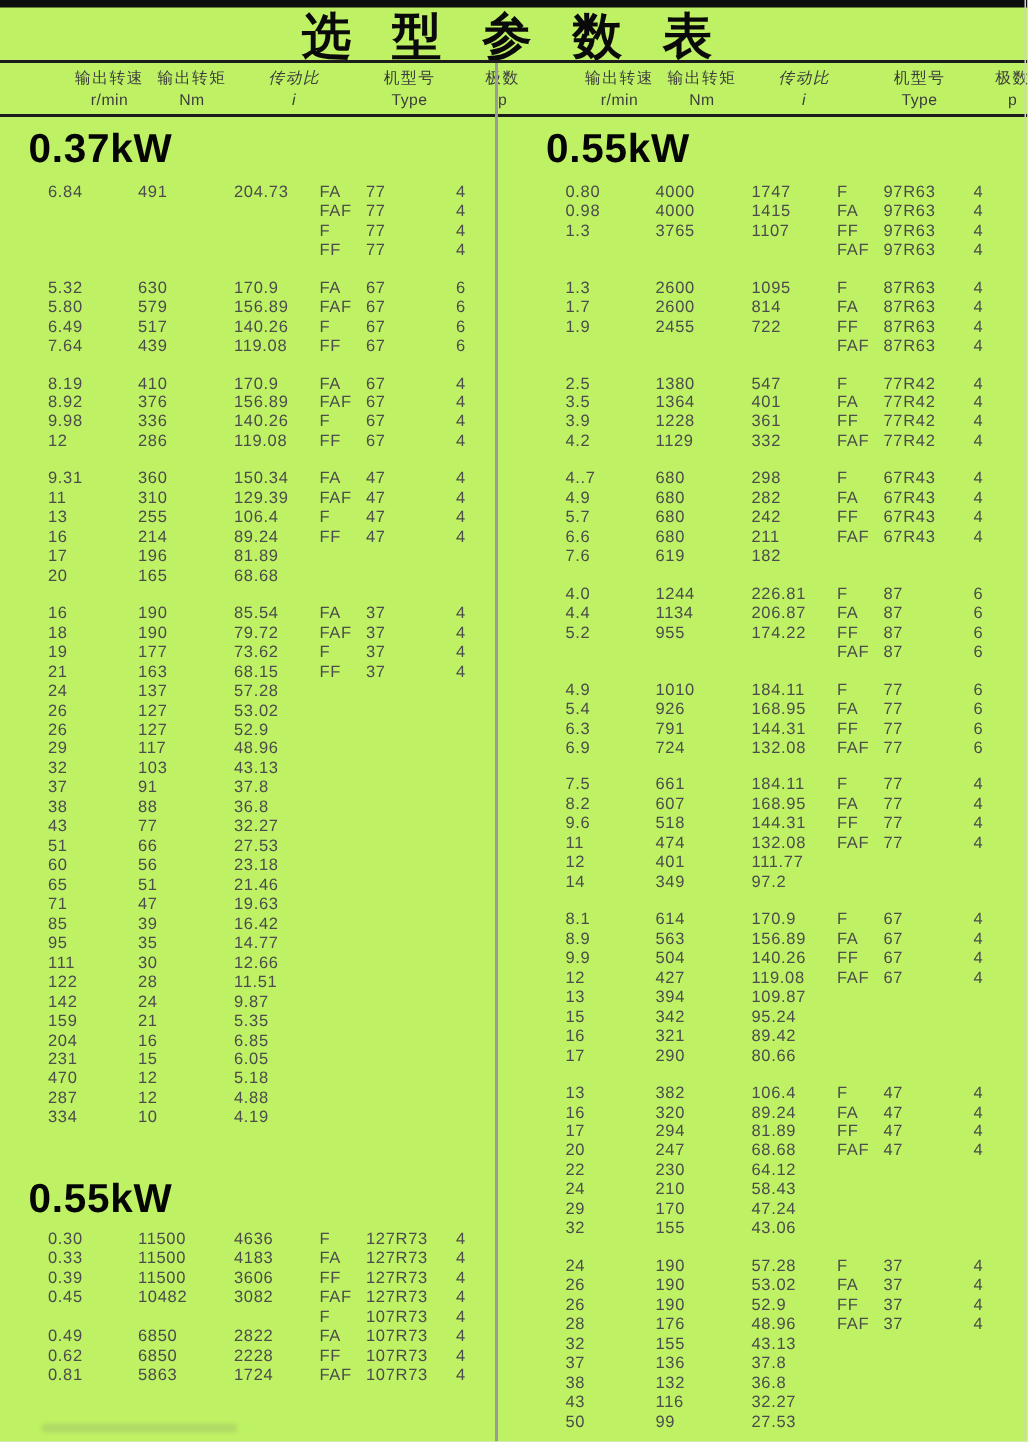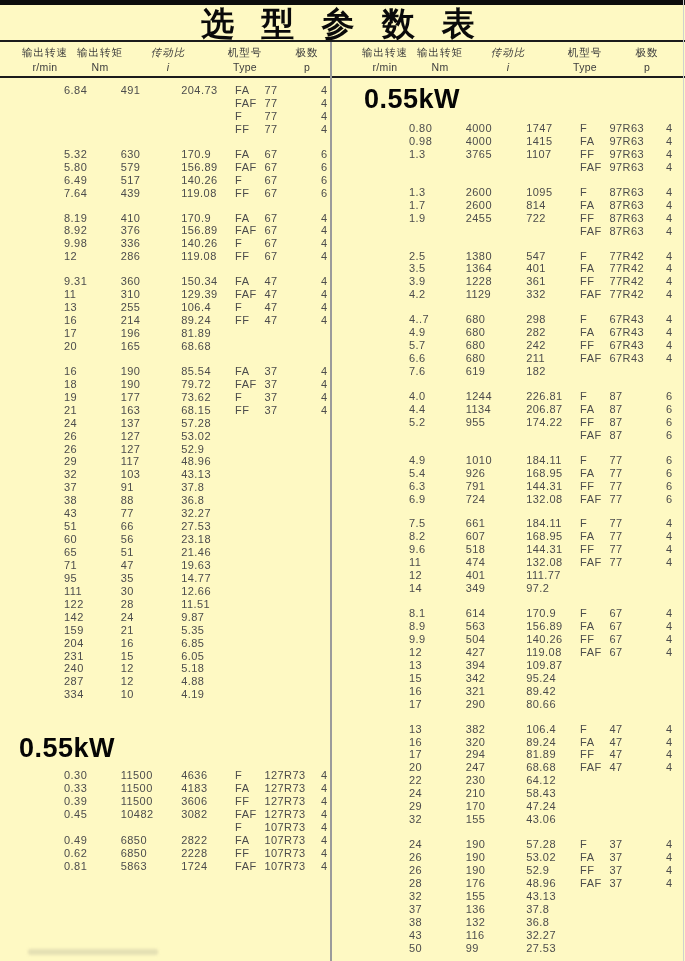--- a/index.html
+++ b/index.html
@@ -1,54 +1,54 @@
 <!DOCTYPE html>
 <html><head>
 <meta charset="utf-8">
 <style>
   html,body { margin:0; padding:0; background:#e8e8e8; }
   .page {
     position:relative; width:685px; height:961px; margin:0 auto;
-    background:#fef9c3; overflow:hidden;
+    background:#bef264; overflow:hidden;
     font-family:"Liberation Sans","DejaVu Sans",sans-serif;
   }
   .topbar { position:absolute; top:0; left:0; width:685px; height:5px; background:#0d0d0d; }
   .title {
     position:absolute; top:2px; left:0; width:685px; margin:0;
     text-align:center; font-size:33px; font-weight:bold; letter-spacing:9px;
     color:#0a0a0a; white-space:pre;
   }
   .rule { position:absolute; left:0; width:685px; background:#1c1c1c; }
   .rule-title  { top:40px; height:2px; }
   .rule-header { top:76px; height:2px; }
   .vdivider { position:absolute; left:330px; top:42px; height:919px; width:2px; background:#9b9b9b; }
   .redge    { position:absolute; left:683px; top:0;  height:961px; width:1px; background:#cfcfcf; }
 
-  .hdr { position:absolute; top:45px; width:345px; height:31px; }
+  .hdr { position:absolute; top:45px; width:345px; height:31px;margin-left:28px; }
   .hdr-left  { left:0; }
   .hdr-right { left:340px; }
   .hcell { position:absolute; text-align:center; color:#3d3d3d; font-size:10.5px; line-height:15px; letter-spacing:1px; }
   .hcell .unit { display:block; letter-spacing:0.3px; }
   .hc1 { left:8px;   width:74px; }
   .hc2 { left:63px;  width:74px; }
   .hc3 { left:131px; width:74px;font-style:italic; }
   .hc4 { left:208px; width:74px; }
   .hc5 { left:275px; width:64px; }
 
   .half { position:absolute; top:84px; width:340px; }
   .half-left  { left:0; }
   .half-right { left:345px; }
 
   .kw {
     font-size:27px; line-height:30px; font-weight:bold; color:#050505;
     margin:0 0 8px 19px; letter-spacing:0.5px;
   }
   .kw.later { margin-top:32px; margin-bottom:6px; }
 
-  .block { margin-bottom:12px;margin-left:32px; }
+  .block { margin-bottom:12px; }
   .tr {
     display:flex; padding-left:32px; height:12.95px; line-height:12.9px;
     font-size:11px; color:#4c4c4c; letter-spacing:0.45px; white-space:pre;
   }
   .c1 { width:60px; } .c2 { width:64px; } .c3 { width:57px; }
   .c4p{ width:31px; } .c4s{ width:60px; } .c5 { width:20px; }
 
   .smudge {
     position:absolute; left:28px; top:949px; width:130px; height:6px;
     background:rgba(110,110,110,0.18); filter:blur(1.5px); border-radius:2px;
@@ -75,20 +75,21 @@
     <div class="hcell hc3"><span>传动比</span><span class="unit">i</span></div>
     <div class="hcell hc4"><span>机型号</span><span class="unit">Type</span></div>
     <div class="hcell hc5"><span>极数</span><span class="unit">p</span></div>
   </div>
 
   <div class="rule rule-header"></div>
   <div class="vdivider"></div>
   <div class="redge"></div>
 
   <div class="half half-left" id="left-body">
+      <div class="kw">0.37kW</div>
       <div class="block">
         <div class="tr"><span class="c1">6.84</span><span class="c2">491</span><span class="c3">204.73</span><span class="c4p">FA</span><span class="c4s">77</span><span class="c5">4</span></div>
         <div class="tr"><span class="c1"></span><span class="c2"></span><span class="c3"></span><span class="c4p">FAF</span><span class="c4s">77</span><span class="c5">4</span></div>
         <div class="tr"><span class="c1"></span><span class="c2"></span><span class="c3"></span><span class="c4p">F</span><span class="c4s">77</span><span class="c5">4</span></div>
         <div class="tr"><span class="c1"></span><span class="c2"></span><span class="c3"></span><span class="c4p">FF</span><span class="c4s">77</span><span class="c5">4</span></div>
       </div>
       <div class="block">
         <div class="tr"><span class="c1">5.32</span><span class="c2">630</span><span class="c3">170.9</span><span class="c4p">FA</span><span class="c4s">67</span><span class="c5">6</span></div>
         <div class="tr"><span class="c1">5.80</span><span class="c2">579</span><span class="c3">156.89</span><span class="c4p">FAF</span><span class="c4s">67</span><span class="c5">6</span></div>
         <div class="tr"><span class="c1">6.49</span><span class="c2">517</span><span class="c3">140.26</span><span class="c4p">F</span><span class="c4s">67</span><span class="c5">6</span></div>
@@ -118,28 +119,29 @@
         <div class="tr"><span class="c1">26</span><span class="c2">127</span><span class="c3">52.9</span><span class="c4p"></span><span class="c4s"></span><span class="c5"></span></div>
         <div class="tr"><span class="c1">29</span><span class="c2">117</span><span class="c3">48.96</span><span class="c4p"></span><span class="c4s"></span><span class="c5"></span></div>
         <div class="tr"><span class="c1">32</span><span class="c2">103</span><span class="c3">43.13</span><span class="c4p"></span><span class="c4s"></span><span class="c5"></span></div>
         <div class="tr"><span class="c1">37</span><span class="c2">91</span><span class="c3">37.8</span><span class="c4p"></span><span class="c4s"></span><span class="c5"></span></div>
         <div class="tr"><span class="c1">38</span><span class="c2">88</span><span class="c3">36.8</span><span class="c4p"></span><span class="c4s"></span><span class="c5"></span></div>
         <div class="tr"><span class="c1">43</span><span class="c2">77</span><span class="c3">32.27</span><span class="c4p"></span><span class="c4s"></span><span class="c5"></span></div>
         <div class="tr"><span class="c1">51</span><span class="c2">66</span><span class="c3">27.53</span><span class="c4p"></span><span class="c4s"></span><span class="c5"></span></div>
         <div class="tr"><span class="c1">60</span><span class="c2">56</span><span class="c3">23.18</span><span class="c4p"></span><span class="c4s"></span><span class="c5"></span></div>
         <div class="tr"><span class="c1">65</span><span class="c2">51</span><span class="c3">21.46</span><span class="c4p"></span><span class="c4s"></span><span class="c5"></span></div>
         <div class="tr"><span class="c1">71</span><span class="c2">47</span><span class="c3">19.63</span><span class="c4p"></span><span class="c4s"></span><span class="c5"></span></div>
+        <div class="tr"><span class="c1">85</span><span class="c2">39</span><span class="c3">16.42</span><span class="c4p"></span><span class="c4s"></span><span class="c5"></span></div>
         <div class="tr"><span class="c1">95</span><span class="c2">35</span><span class="c3">14.77</span><span class="c4p"></span><span class="c4s"></span><span class="c5"></span></div>
         <div class="tr"><span class="c1">111</span><span class="c2">30</span><span class="c3">12.66</span><span class="c4p"></span><span class="c4s"></span><span class="c5"></span></div>
         <div class="tr"><span class="c1">122</span><span class="c2">28</span><span class="c3">11.51</span><span class="c4p"></span><span class="c4s"></span><span class="c5"></span></div>
         <div class="tr"><span class="c1">142</span><span class="c2">24</span><span class="c3">9.87</span><span class="c4p"></span><span class="c4s"></span><span class="c5"></span></div>
         <div class="tr"><span class="c1">159</span><span class="c2">21</span><span class="c3">5.35</span><span class="c4p"></span><span class="c4s"></span><span class="c5"></span></div>
         <div class="tr"><span class="c1">204</span><span class="c2">16</span><span class="c3">6.85</span><span class="c4p"></span><span class="c4s"></span><span class="c5"></span></div>
         <div class="tr"><span class="c1">231</span><span class="c2">15</span><span class="c3">6.05</span><span class="c4p"></span><span class="c4s"></span><span class="c5"></span></div>
-        <div class="tr"><span class="c1">240</span><span class="c2">12</span><span class="c3">5.18</span><span class="c4p"></span><span class="c4s"></span><span class="c5"></span></div>
+        <div class="tr"><span class="c1">470</span><span class="c2">12</span><span class="c3">5.18</span><span class="c4p"></span><span class="c4s"></span><span class="c5"></span></div>
         <div class="tr"><span class="c1">287</span><span class="c2">12</span><span class="c3">4.88</span><span class="c4p"></span><span class="c4s"></span><span class="c5"></span></div>
         <div class="tr"><span class="c1">334</span><span class="c2">10</span><span class="c3">4.19</span><span class="c4p"></span><span class="c4s"></span><span class="c5"></span></div>
       </div>
       <div class="kw later">0.55kW</div>
       <div class="block">
         <div class="tr"><span class="c1">0.30</span><span class="c2">11500</span><span class="c3">4636</span><span class="c4p">F</span><span class="c4s">127R73</span><span class="c5">4</span></div>
         <div class="tr"><span class="c1">0.33</span><span class="c2">11500</span><span class="c3">4183</span><span class="c4p">FA</span><span class="c4s">127R73</span><span class="c5">4</span></div>
         <div class="tr"><span class="c1">0.39</span><span class="c2">11500</span><span class="c3">3606</span><span class="c4p">FF</span><span class="c4s">127R73</span><span class="c5">4</span></div>
         <div class="tr"><span class="c1">0.45</span><span class="c2">10482</span><span class="c3">3082</span><span class="c4p">FAF</span><span class="c4s">127R73</span><span class="c5">4</span></div>
         <div class="tr"><span class="c1"></span><span class="c2"></span><span class="c3"></span><span class="c4p">F</span><span class="c4s">107R73</span><span class="c5">4</span></div>

